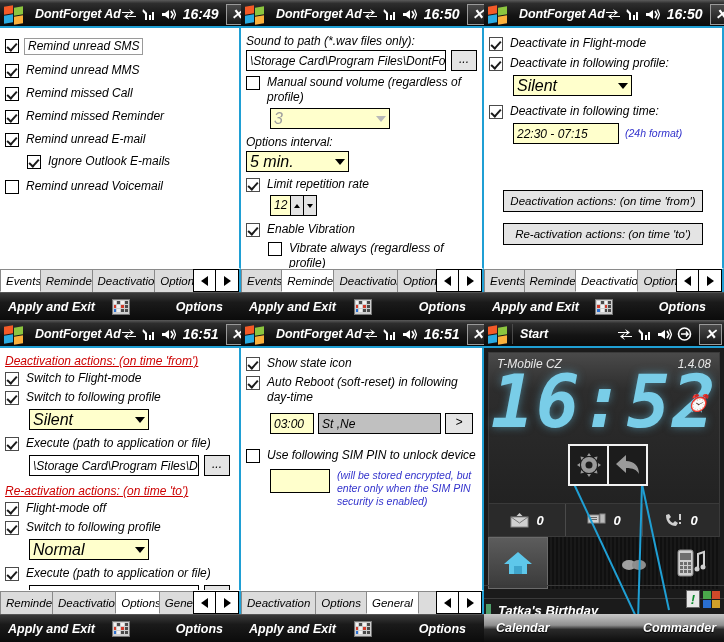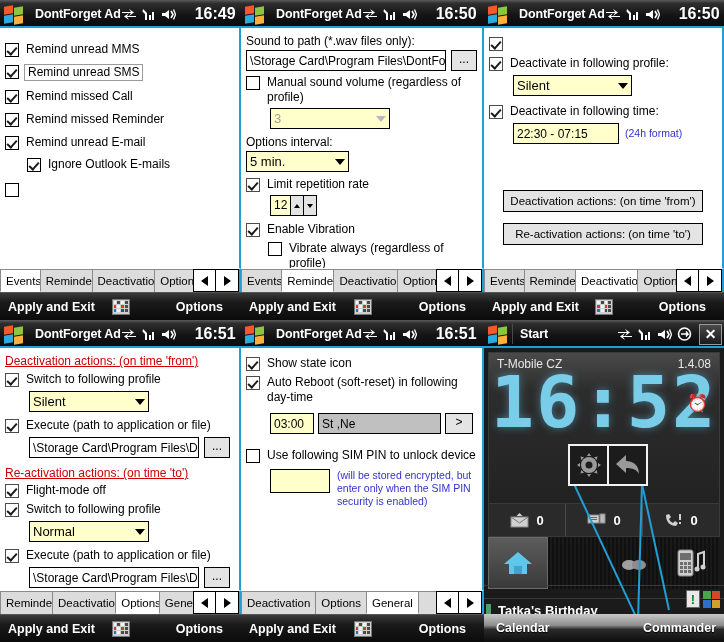--- a/index.html
+++ b/index.html
@@ -11,20 +11,21 @@
     font-family: "Liberation Sans", sans-serif;
     overflow: hidden;
   }
   .grid {
     position: relative;
     width: 632px; height: 642px;
     display: grid;
     grid-template-columns: 241px 243px 240px;
     grid-template-rows: 320px 322px;
     background: #fca5a5;
+    font-style: italic;
   }
   .panel {
     position: relative;
     overflow: hidden;
     background: #fff;
     display: flex;
     flex-direction: column;
   }
   
   .titlebar {
@@ -75,23 +76,23 @@
   .tb-icons {
     margin-left: auto;
     display: flex;
     align-items: center;
     gap: 5px;
     padding-right: 3px;
   }
   .tb-icons .ic { display: block; }
   .tb-time {
     color: #fff;
-    font-size: 16px;
+    font-size: 14px;
     font-weight: bold;
-    margin-left: 14px;
+    margin-left: 2px;
     white-space: nowrap;
   }
   .tb-close {
     width: 23px; height: 21px;
     margin-left: 4px;
     border: 1px solid #9a9a9a;
     background: linear-gradient(to bottom, #4a4a4a, #1b1b1b);
     color: #fff;
     font-size: 14px;
     font-weight: bold;
@@ -173,21 +174,21 @@
     font-size: 12px;
     text-align: center;
     line-height: 17px;
     box-sizing: border-box;
     flex: 0 0 26px;
   }
   .combo {
     border: 1px solid #000;
     background: #ffffcc;
     height: 21px;
-    font-size: 13px;
+    font-size: 16px;
     display: flex;
     align-items: center;
     padding: 0 3px;
     box-sizing: border-box;
     position: relative;
     color: #000;
   }
   .combo .arr {
     margin-left: auto;
     width: 0; height: 0;
@@ -554,46 +555,47 @@
         <svg class="ic" width="15" height="13" viewBox="0 0 15 13">
             <path d="M1 5h3l4-3v9L4 8H1z" fill="#fff"></path>
             <path d="M10 3l2 3.5L10 10" stroke="#fff" stroke-width="1.6" fill="none"></path>
             <path d="M12.5 1.5l2 5-2 5" stroke="#fff" stroke-width="1.3" fill="none"></path>
           </svg>
         <span class="tb-time">16:49</span>
       </span>
       <span class="tb-close">✕</span>
     </div>
     <div class="client">
+      <div class="row" style="margin-top:4px">
+        <span class="cb checked"></span>
+        <span class="lbl boxed">Remind unread SMS</span>
+      </div>
       <div class="row" style="margin-top:8px">
         <span class="cb checked"></span>
         <span class="lbl">Remind unread MMS</span>
       </div>
-      <div class="row" style="margin-top:4px">
-        <span class="cb checked"></span>
-        <span class="lbl boxed">Remind unread SMS</span>
-      </div>
       <div class="row" style="margin-top:8px">
         <span class="cb checked"></span>
         <span class="lbl">Remind missed Call</span>
       </div>
       <div class="row" style="margin-top:8px">
         <span class="cb checked"></span>
         <span class="lbl">Remind missed Reminder</span>
       </div>
       <div class="row" style="margin-top:8px">
         <span class="cb checked"></span>
         <span class="lbl">Remind unread E-mail</span>
       </div>
       <div class="row indent" style="margin-top:6px">
         <span class="cb checked"></span>
         <span class="lbl">Ignore Outlook E-mails</span>
       </div>
       <div class="row" style="margin-top:10px">
         <span class="cb"></span>
+        <span class="lbl">Remind unread Voicemail</span>
       </div>
     </div>
     <div class="tabstrip">
       <div class="tab active">Events</div>
       <div class="tab">Reminder</div>
       <div class="tab">Deactivation</div>
       <div class="tab fill">Option</div>
       <div class="tabnav">
         <div class="nb">
             <span class="tri-l"></span>
@@ -755,20 +757,21 @@
             <path d="M10 3l2 3.5L10 10" stroke="#fff" stroke-width="1.6" fill="none"></path>
             <path d="M12.5 1.5l2 5-2 5" stroke="#fff" stroke-width="1.3" fill="none"></path>
           </svg>
         <span class="tb-time">16:50</span>
       </span>
       <span class="tb-close">✕</span>
     </div>
     <div class="client">
       <div class="row tight" style="margin-top:2px">
         <span class="cb checked dim"></span>
+        <span class="lbl">Deactivate in Flight-mode</span>
       </div>
       <div class="row tight" style="margin-top:5px">
         <span class="cb checked dim"></span>
         <span class="lbl">Deactivate in following profile:</span>
       </div>
       <div class="combo" style="width:119px;margin:4px 0 8px 24px">
         <span>Silent</span>
           <span class="arr"></span>
       </div>
       <div class="row tight">
@@ -840,20 +843,24 @@
             <path d="M1 5h3l4-3v9L4 8H1z" fill="#fff"></path>
             <path d="M10 3l2 3.5L10 10" stroke="#fff" stroke-width="1.6" fill="none"></path>
             <path d="M12.5 1.5l2 5-2 5" stroke="#fff" stroke-width="1.3" fill="none"></path>
           </svg>
         <span class="tb-time">16:51</span>
       </span>
       <span class="tb-close">✕</span>
     </div>
     <div class="client">
       <div class="sect">Deactivation actions: (on time 'from')</div>
+      <div class="row tight">
+        <span class="cb checked dim"></span>
+        <span class="lbl">Switch to Flight-mode</span>
+      </div>
       <div class="row tight" style="margin-top:4px">
         <span class="cb checked dim"></span>
         <span class="lbl">Switch to following profile</span>
       </div>
       <div class="combo" style="width:120px;margin:4px 0 6px 24px">
         <span>Silent</span>
           <span class="arr"></span>
       </div>
       <div class="row tight">
         <span class="cb checked dim"></span>

